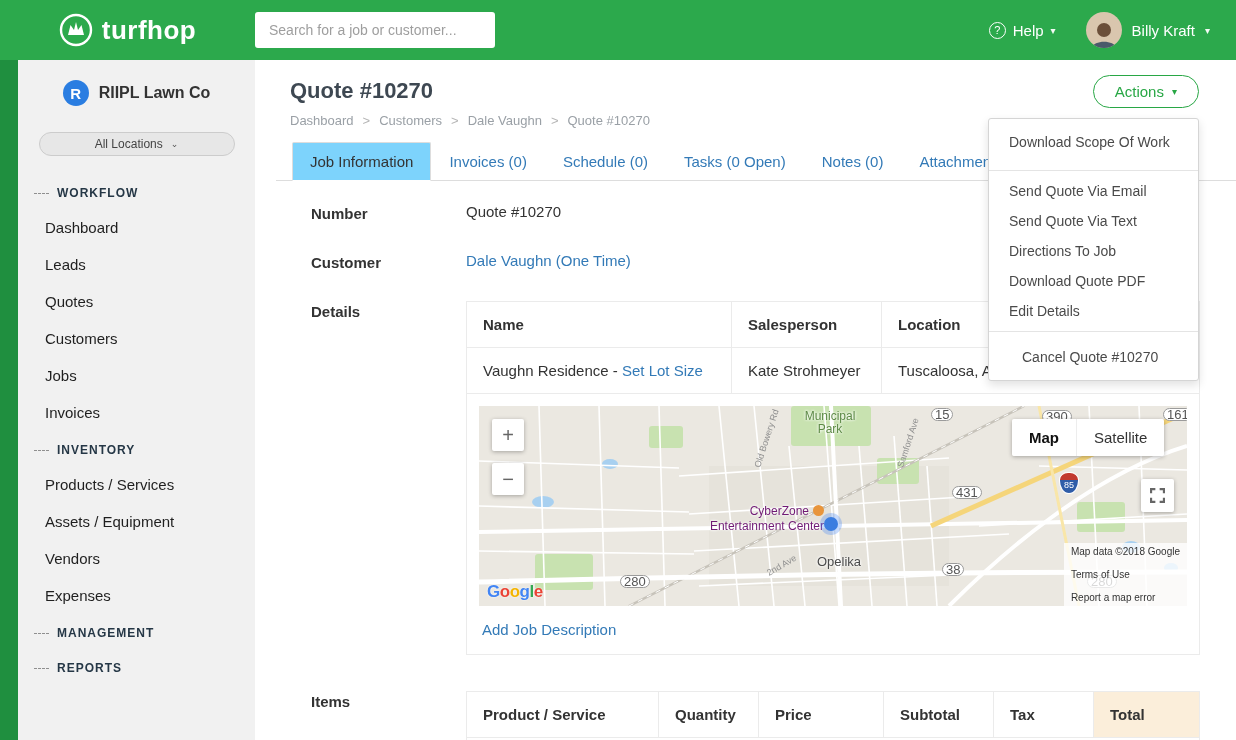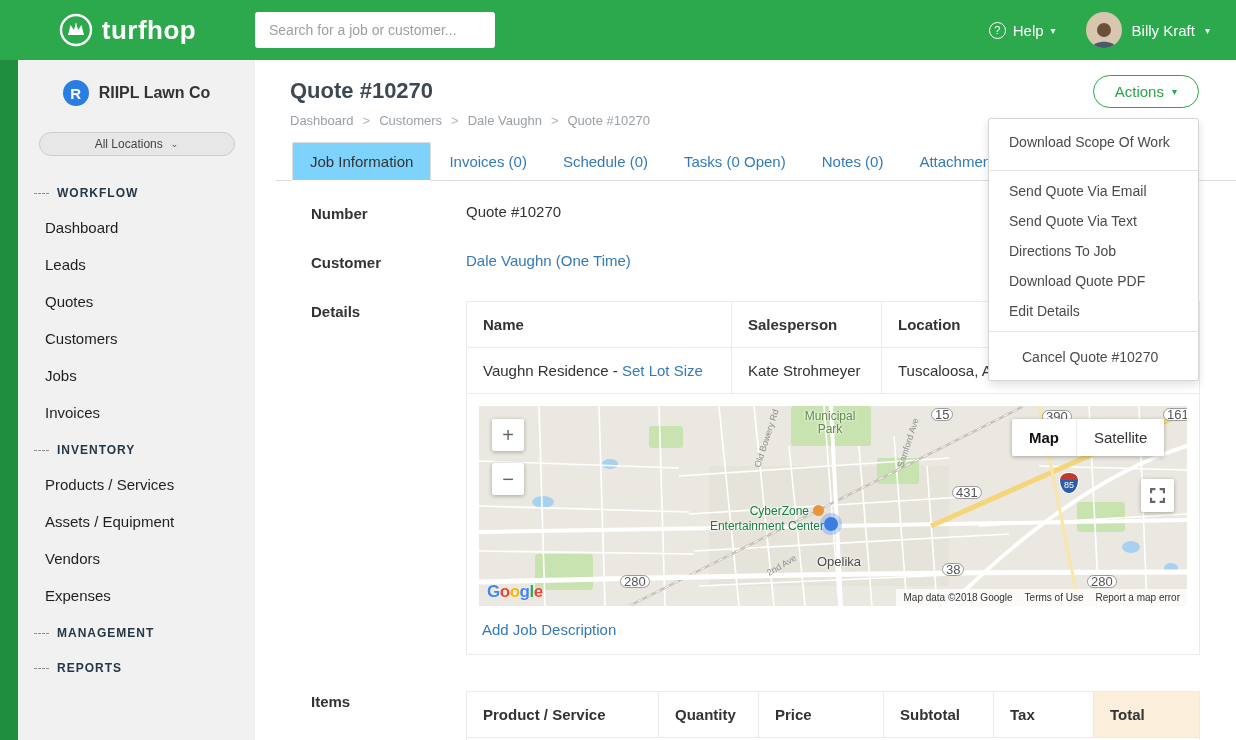--- a/index.html
+++ b/index.html
@@ -77,31 +77,31 @@
   
   .zoom { position:absolute; left:13px; width:32px; height:32px; background:#fff; box-shadow:0 1px 4px rgba(0,0,0,.3); display:flex; align-items:center; justify-content:center; font-size:20px; color:#666; z-index:3; cursor:pointer; border-radius:2px; }
   .zoom-in { top:13px; } .zoom-out { top:57px; }
   .map-type { position:absolute; top:13px; left:533px; display:flex; z-index:3; box-shadow:0 1px 4px rgba(0,0,0,.3); border-radius:2px; overflow:hidden; }
   .mt-btn { background:#fff; padding:0 17px; height:37px; display:flex; align-items:center; font-size:15px; color:#333; cursor:pointer; }
   .mt-map { font-weight:700; color:#111; }
   .mt-sat { border-left:1px solid #ededed; }
   .fs-btn { position:absolute; top:73px; right:13px; width:33px; height:33px; background:#fff; box-shadow:0 1px 4px rgba(0,0,0,.3); display:flex; align-items:center; justify-content:center; z-index:3; cursor:pointer; border-radius:2px; }
   .marker { position:absolute; left:345px; top:111px; width:14px; height:14px; border-radius:50%; background:#3b7de0; box-shadow:0 0 0 4px rgba(66,133,244,.3); z-index:3; }
   .lbl-park { position:absolute; left:316px; top:4px; width:70px; text-align:center; color:#5d8a46; font-size:12px; line-height:13px; z-index:2; text-shadow:0 0 3px #fff,0 0 3px #fff; }
-  .lbl-poi { position:absolute; right:363px; top:98px; text-align:right; color:#15803d; font-size:12px; line-height:15px; z-index:2; text-shadow:0 0 3px #fff,0 0 3px #fff; white-space:nowrap; }
+  .lbl-poi { position:absolute; right:363px; top:98px; text-align:right; color:#701a75; font-size:12px; line-height:15px; z-index:2; text-shadow:0 0 3px #fff,0 0 3px #fff; white-space:nowrap; }
   .poi-icon { display:inline-block; width:11px; height:11px; border-radius:50%; background:#e8953c; margin-left:4px; vertical-align:-1px; }
   .lbl-city { position:absolute; left:338px; top:148px; color:#4a4a4a; font-size:13px; z-index:2; text-shadow:0 0 3px #fff,0 0 3px #fff; }
   .shield { position:absolute; min-width:21px; height:13px; padding:0 3px; background:#fff; border:1px solid #9b9b9b; border-radius:8px; font-size:13px; color:#555; display:flex; align-items:center; justify-content:center; z-index:2; }
   .sh-15{left:452px;top:2px} .sh-390{left:563px;top:4px} .sh-161{left:684px;top:2px}
   .sh-431{left:473px;top:80px} .sh-38{left:463px;top:157px}
   .sh-280a{left:141px;top:169px} .sh-280b{left:608px;top:169px}
   .i85 { position:absolute; left:580px; top:66px; width:20px; height:22px; background:linear-gradient(180deg,#c23a2f 0 7px,#2f5da8 7px 100%); border:1px solid #fff; border-radius:45% 45% 50% 50% / 35% 35% 60% 60%; color:#fff; font-size:9px; display:flex; align-items:flex-end; justify-content:center; padding-bottom:3px; z-index:2; }
   .glogo { position:absolute; left:8px; bottom:4px; font-size:17px; font-weight:700; z-index:2; letter-spacing:-.5px; cursor:pointer; text-shadow:0 0 2px #fff; }
   .g-blue{color:#4285F4} .g-red{color:#EA4335} .g-yellow{color:#F4B400} .g-green{color:#34A853}
-  .attrib { position:absolute; right:0; bottom:0; background:rgba(255,255,255,.78); font-size:10px; color:#333; padding:3px 7px; display:flex; gap:12px; z-index:2; }
+  .attrib { position:absolute; right:0; bottom:0; background:rgba(255,255,255,.78); font-size:10px; color:#333; padding:3px 7px; display:flex; gap:12px; z-index:2;flex-direction:column; }
   .attrib a { color:#333; text-decoration:none; cursor:pointer; }
 </style>
 </head>
 <body>
 
 <div class="navbar">
   <div class="brand">
     <span class="logo-icon">
       <svg width="34" height="34" viewBox="0 0 34 34">
         <circle cx="17" cy="17" r="15" fill="none" stroke="#fff" stroke-width="2.4"></circle>

